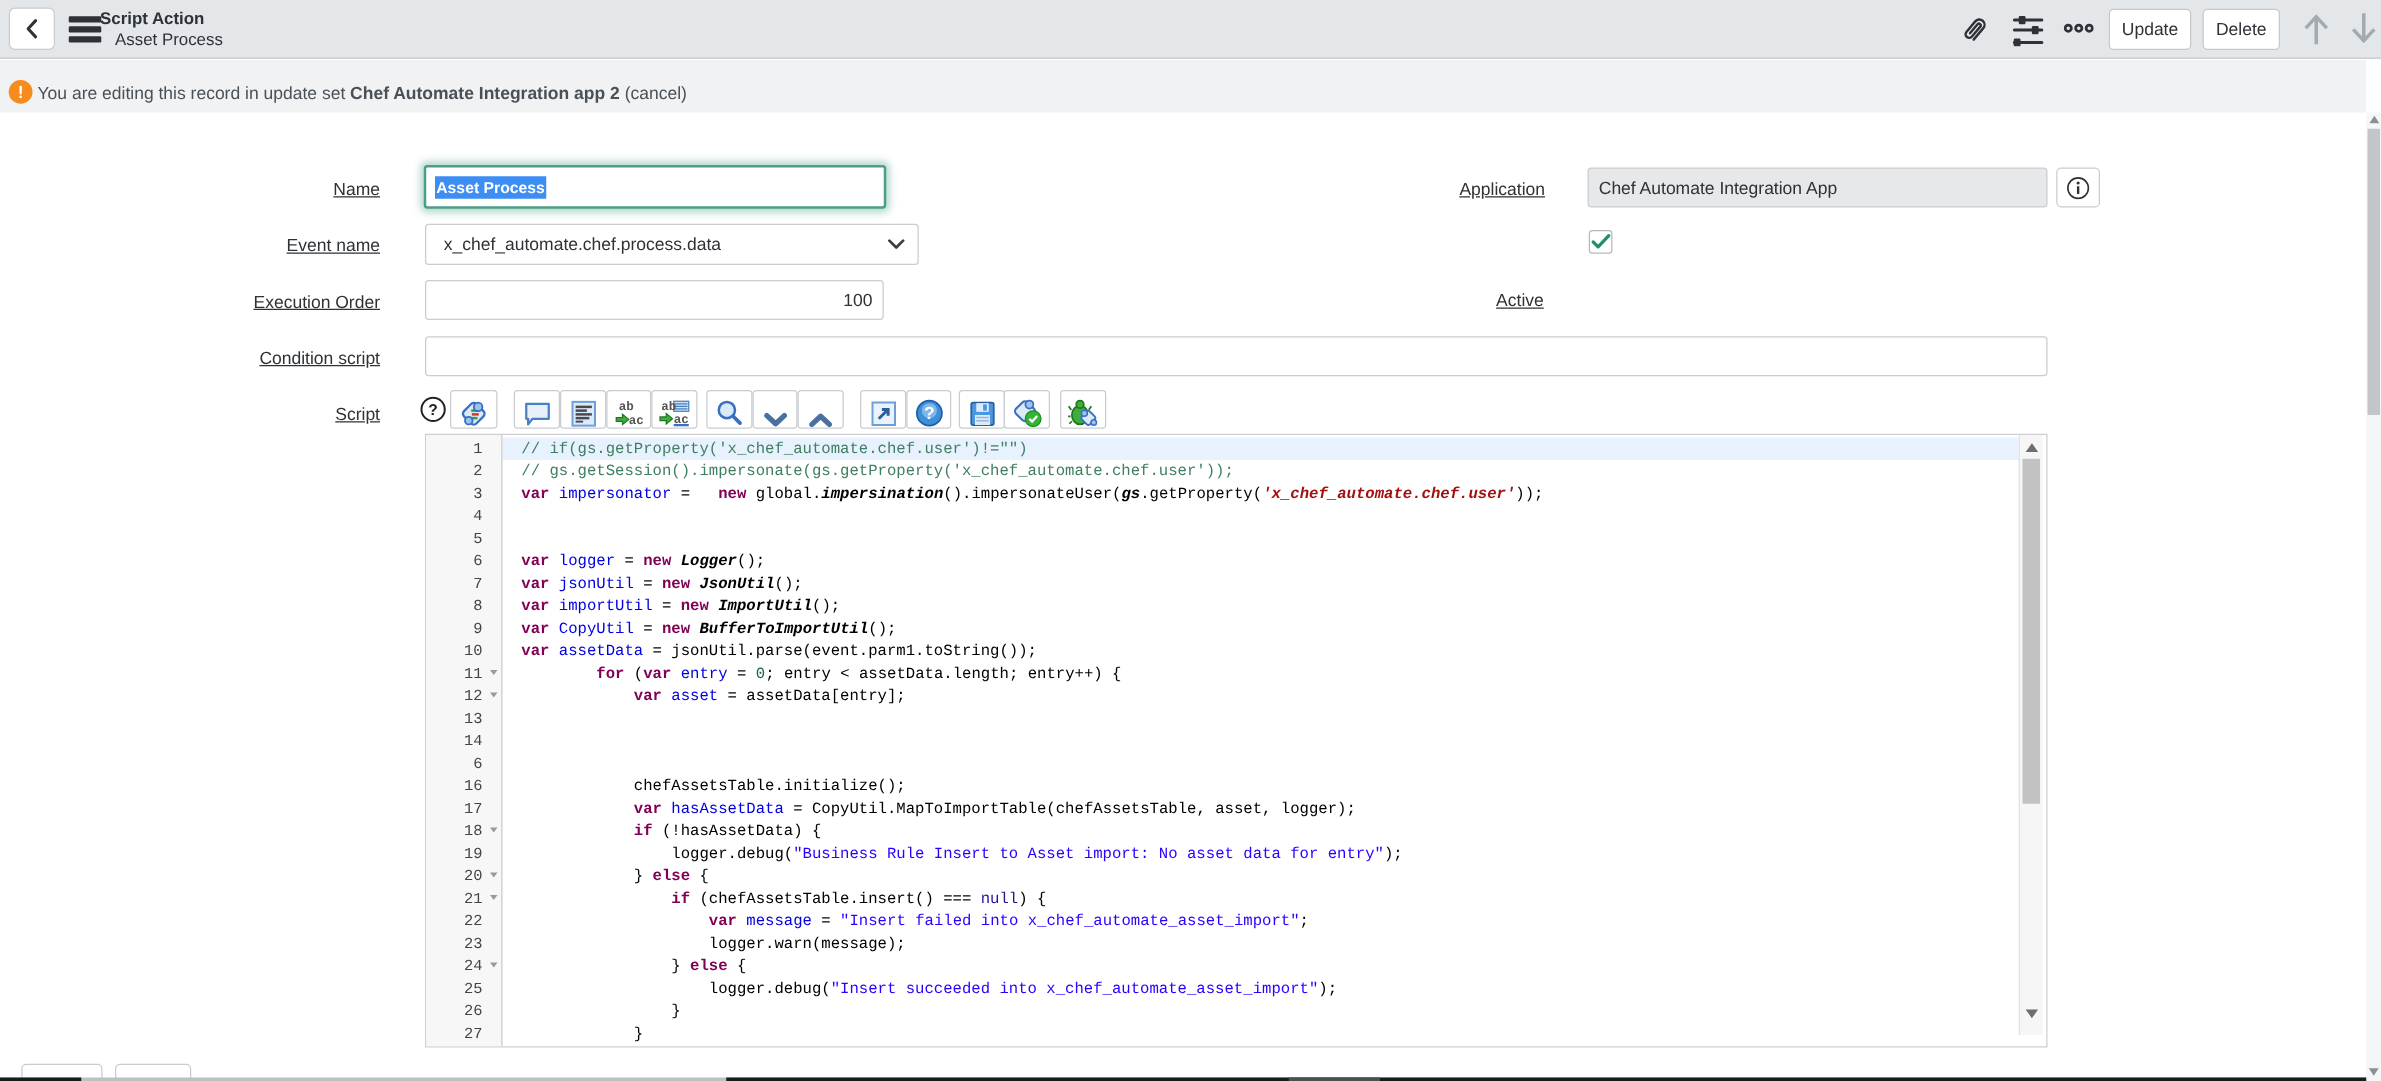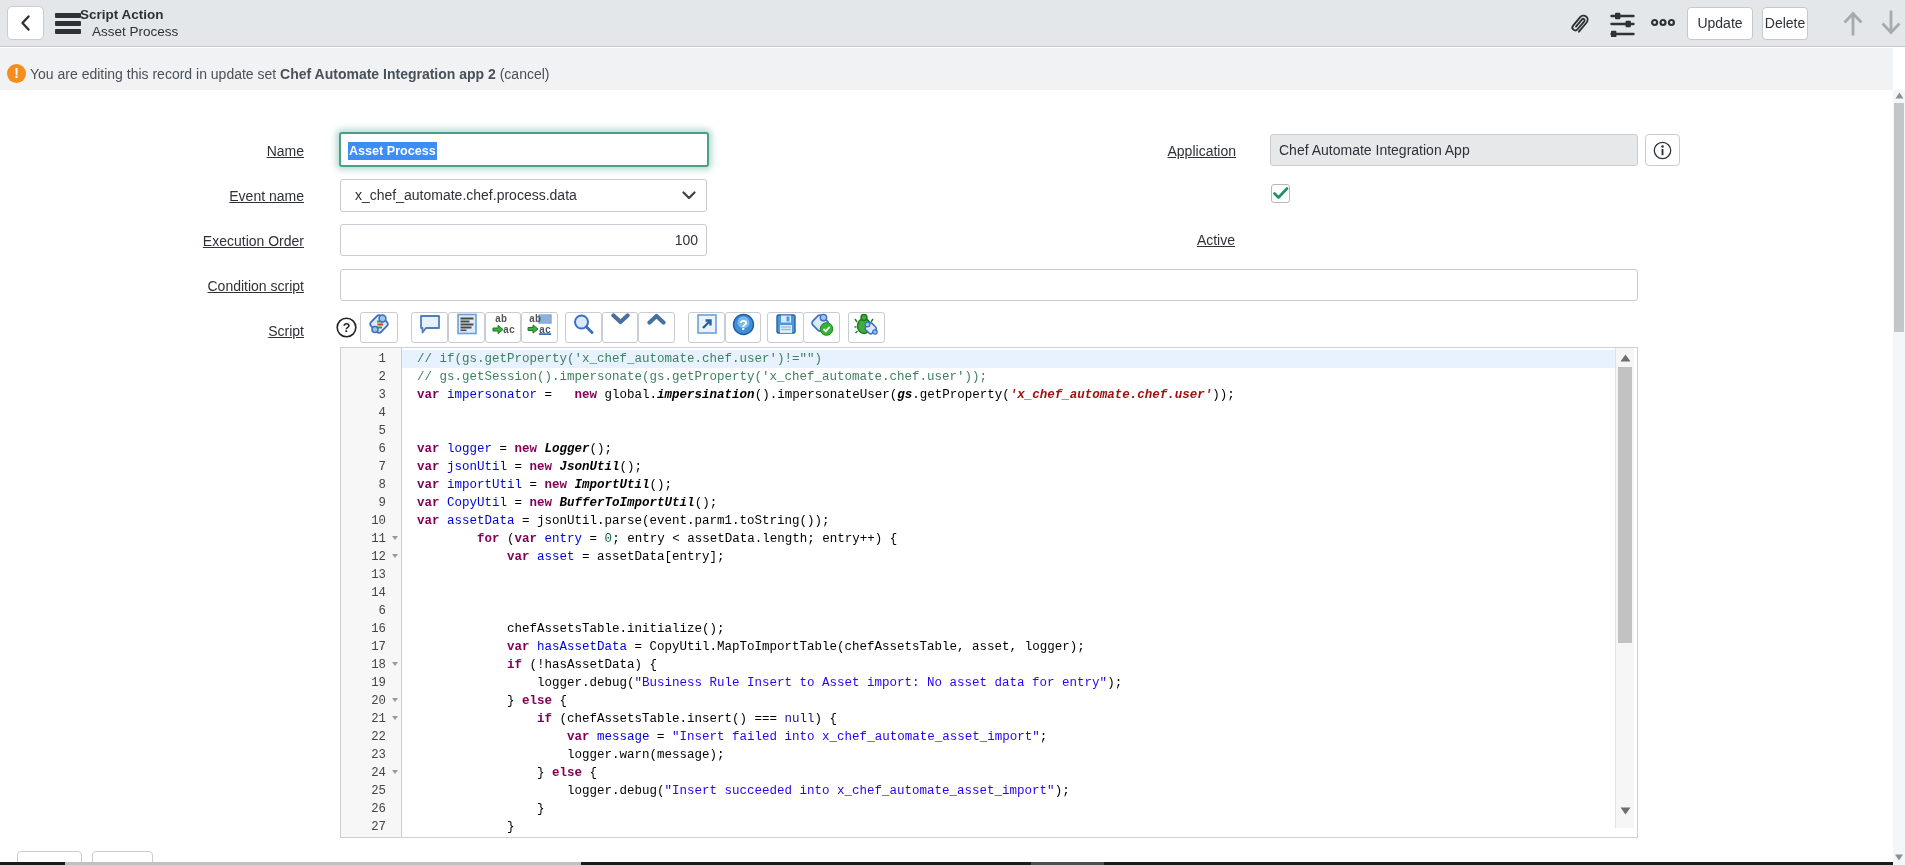--- a/index.html
+++ b/index.html
@@ -43,21 +43,21 @@
   border-left:3px solid transparent; border-right:3px solid transparent; border-top:4.5px solid #9a9a9a; }
 .k { color:#7F0055; font-weight:bold; }
 .d { color:#0000E0; }
 .s { color:#2A00FF; }
 .s1 { color:#A11111; font-weight:bold; font-style:italic; }
 .c { color:#3F7F5F; }
 .bi { font-weight:bold; font-style:italic; }
 .n { color:#116644; }
 .a { color:#221199; }
 .tbtn { position:absolute; top:312px; height:31px; background:#fff; border:1px solid #c9ccd0;
-  border-radius:3px; display:flex; align-items:flex-start; justify-content:center; }
+  border-radius:3px; display:flex; align-items:flex-end; justify-content:center; }
 </style>
 </head>
 <body>
 <div id="hdr"></div>
 <div id="backbtn">
     <svg width="18" height="18" viewBox="0 0 18 18">
       <path d="M11.5 2.5 L5.5 9 L11.5 15.5" fill="none" stroke="#2e3236" stroke-width="2.4" stroke-linecap="round" stroke-linejoin="round"></path>
     </svg>
   </div>
 <div class="bar" style="top:13px"></div>
@@ -89,34 +89,34 @@
       <circle cx="20.4" cy="5.5" r="2.5"></circle>
  </g>
 </svg>
 <svg class="abs" style="left:1841px; top:10px;" width="24" height="26" viewBox="0 0 24 26">
  <path d="M12 24 V4 M4.5 11.5 L12 3.5 L19.5 11.5" fill="none" stroke="#a5aaae" stroke-width="2.8" stroke-linecap="square"></path>
 </svg>
 <svg class="abs" style="left:1879px; top:10px;" width="24" height="26" viewBox="0 0 24 26">
  <path d="M12 2 V22 M4.5 14.5 L12 22.5 L19.5 14.5" fill="none" stroke="#a5aaae" stroke-width="2.8" stroke-linecap="square"></path>
 </svg>
 <div class="hbtn" style="left:1687px; width:66px;">Update</div>
-<div class="hbtn" style="left:1762px; width:46px;">Delete</div>
+<div class="hbtn" style="left:1762px; width:62px;">Delete</div>
 
 <div id="notif"></div>
 <div id="ncirc">!</div>
 <div id="ntext">You are editing this record in update set <b>Chef Automate Integration app 2</b> (cancel)</div>
 
 <div class="lbl" style="left:84px; top:143px;">Name</div>
 <div class="abs" style="left:339px; top:132px; width:370px; height:35px; background:#fff;
   border:2px solid #4a9f88; border-radius:3px; box-shadow:0 0 6px 3px rgba(74,159,136,0.38);
   line-height:31px; padding:0 7px;">
   <span style="background:#3d8df5; color:#fff; font-weight:bold; font-size:12.6px; padding:2px 1px;">Asset Process</span>
 </div>
 <div class="lbl" style="left:84px; top:188px;">Event name</div>
-<div class="inp" style="left:340px; top:179px; width:367px; height:33px; line-height:31px; padding:0 14px;">x_chef_automate.chef.process.data
+<div class="inp" style="left:340px; top:179px; width:395px; height:33px; line-height:31px; padding:0 14px;">x_chef_automate.chef.process.data
   <svg style="position:absolute; right:10px; top:11px;" width="14" height="9" viewBox="0 0 14 9">
       <path d="M1.5 1.5 L7 7 L12.5 1.5" fill="none" stroke="#3b4045" stroke-width="2.2" stroke-linecap="round" stroke-linejoin="round"></path>
     </svg>
 </div>
 <div class="lbl" style="left:84px; top:233px;">Execution Order</div>
 <div class="inp" style="left:340px; top:224px; width:367px; text-align:right;">100</div>
 <div class="lbl" style="left:84px; top:278px;">Condition script</div>
 <div class="inp" style="left:340px; top:269px; width:1298px;"></div>
 
 <div class="lbl" style="left:1016px; top:143px;">Application</div>

